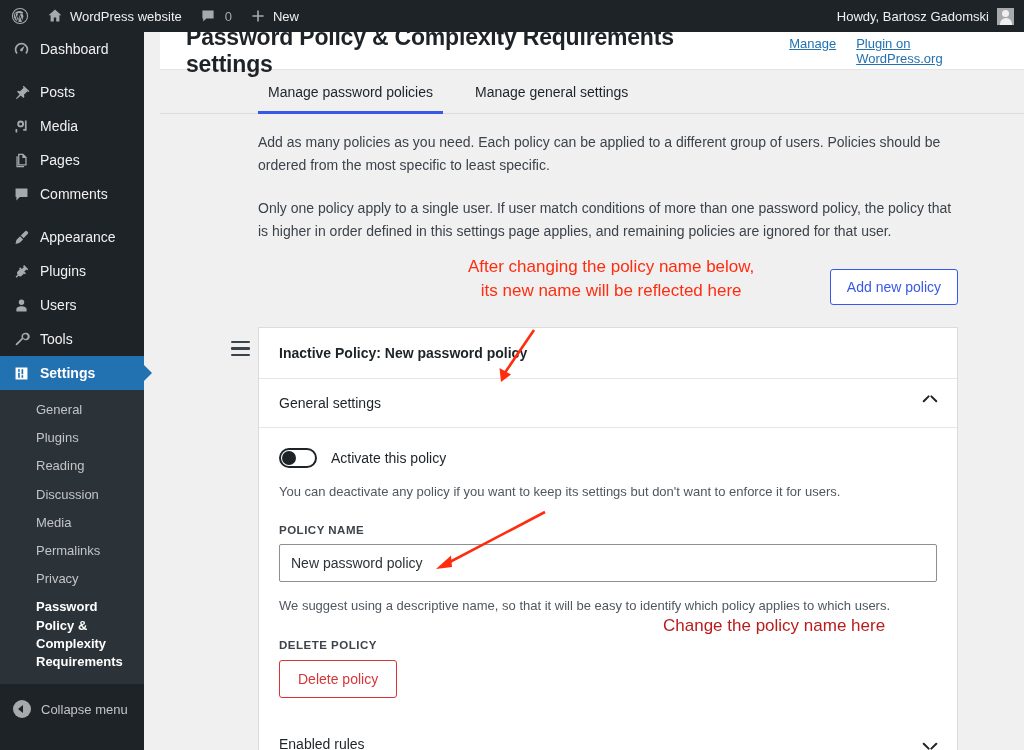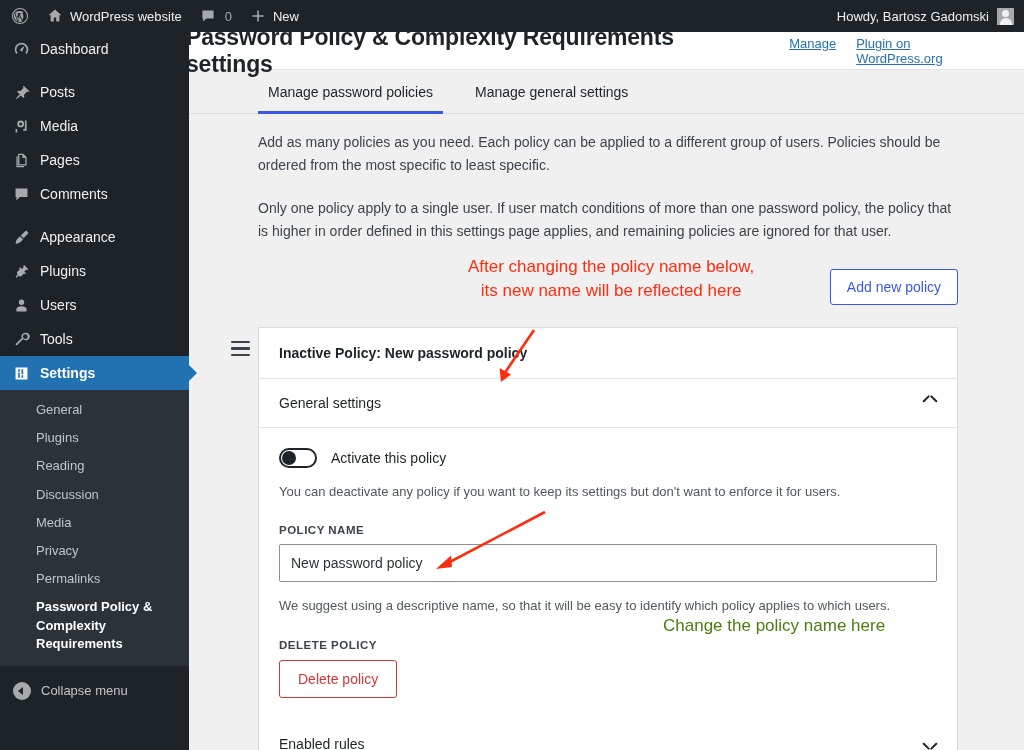--- a/index.html
+++ b/index.html
@@ -38,21 +38,21 @@
   }
   .avatar::after {
     content: ""; position: absolute; left: 2.5px; top: 10.5px;
     width: 12px; height: 9px; border-radius: 6px 6px 0 0; background: #f0f0f1;
   }
   .ico { display: inline-block; fill: #a7aaad; vertical-align: middle; }
 
   
   #sidebar {
     position: absolute; top: 32px; left: 0;
-    width: 189px; height: 718px;
+    width: 144px; height: 718px;
     background: #1d2327;
     font-size: 14px;
     z-index: 30;
   }
   .menu-top { padding-top: 0; }
   .m-item {
     display: flex; align-items: center;
     gap: 9px; height: 34px;
     padding: 0 0 0 11px;
     color: #f0f0f1;
@@ -216,21 +216,21 @@
     margin-top: 9px;
     border: 1px solid #d63638; background: #fff;
     color: #d63638; font-size: 14px;
     padding: 10px 18px; border-radius: 3px;
     font-family: "Liberation Sans", sans-serif;
     cursor: pointer;
   }
 
   .annot2 {
     position: absolute; left: 503px; top: 485px;
-    color: #4d7c0f; font-size: 17px; white-space: nowrap;
+    color: #b91c1c; font-size: 17px; white-space: nowrap;
   }
   svg.arrow { position: absolute; overflow: visible; pointer-events: none; }
 </style>
 </head>
 <body>
 
 <div id="adminbar">
   <div class="ab-item ab-logo">
     <span>
       <svg class="ico" width="18" height="18" viewBox="0 0 20 20">
@@ -356,22 +356,22 @@
       <span>Settings</span>
     </div>
   </div>
 
   <div class="submenu">
     <a class="sub-item">General</a>
     <a class="sub-item">Plugins</a>
     <a class="sub-item">Reading</a>
     <a class="sub-item">Discussion</a>
     <a class="sub-item">Media</a>
+    <a class="sub-item">Permalinks</a>
     <a class="sub-item">Privacy</a>
-    <a class="sub-item">Permalinks</a>
     <a class="sub-item current">Password Policy &amp; Complexity Requirements</a>
   </div>
 
   <div class="collapse">
     <span class="circ-arrow"></span>
     <span>Collapse menu</span>
   </div>
 </div>
 
 <div id="content">

